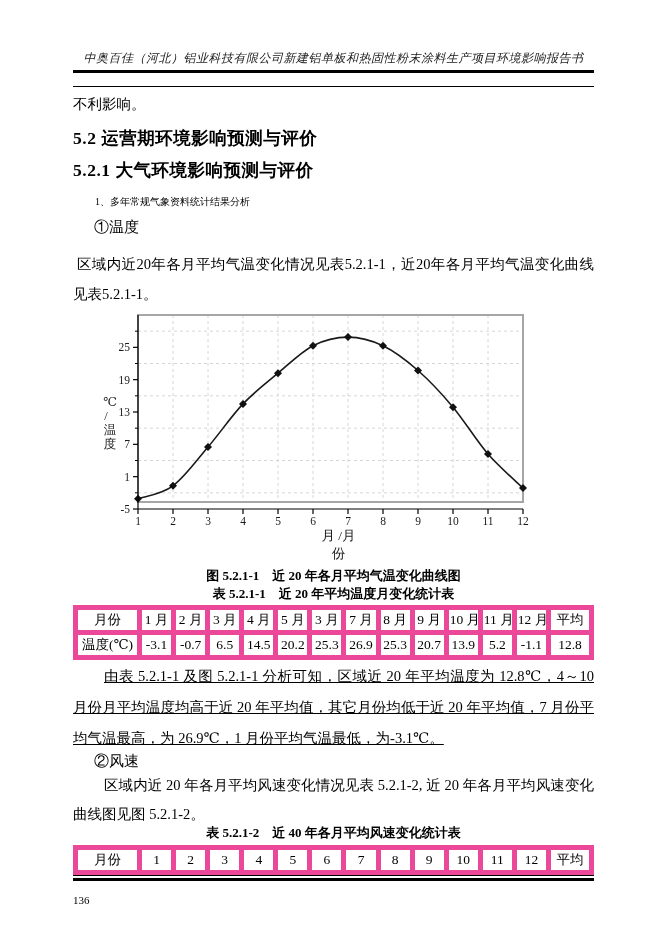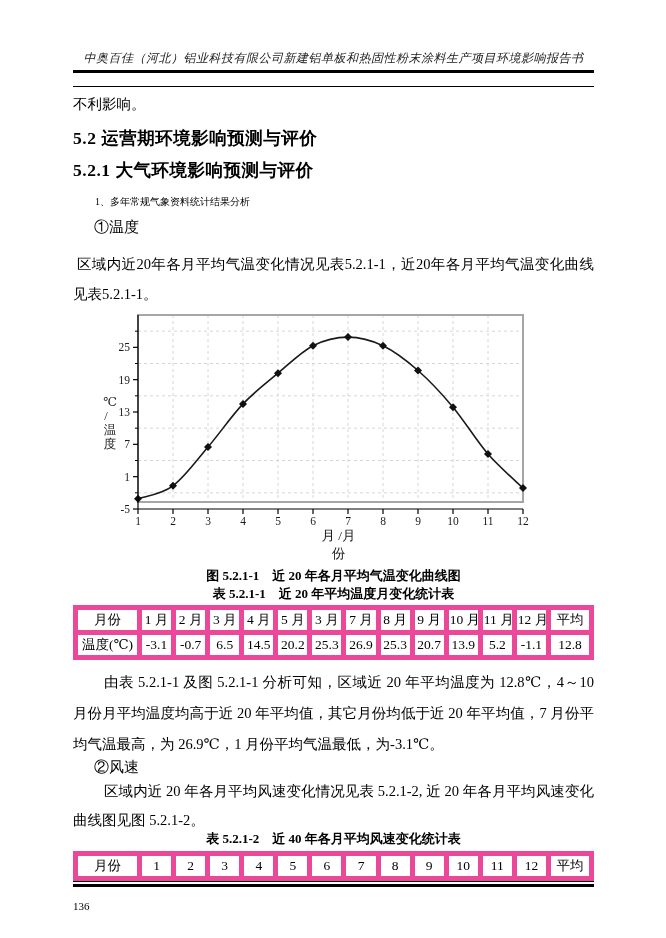--- a/index.html
+++ b/index.html
@@ -15,21 +15,21 @@
 
   .h-major { margin-top:12px; font-size:17.5px; font-weight:bold; letter-spacing:.5px; }
   .h-minor { margin-top:8px; font-size:17.5px; font-weight:bold; letter-spacing:.5px; }
 
   .list-line { margin-top:13px; font-size:10px; padding-left:22px; }
   .sub-line  { margin-top:9px;  font-size:15px; padding-left:21px; }
 
   .para { font-size:14.5px; line-height:30px; text-align:justify; }
   .para.indent-small { margin-top:12px; text-indent:4px; }
   .para.indent-2em  { text-indent:31px; }
-  .para.mt { margin-top:7px; line-height:31px; }
+  .para.mt { margin-top:1px; line-height:31px;text-decoration:underline; }
   .para.wind { line-height:29px; }
 
   .chart-wrap { margin:0 0 0 23px; }
 
   .caption { font-size:13px; font-weight:bold; text-align:center; line-height:18px; }
   .caption.fig { margin-top:1px; }
   .caption.tb2 { margin-top:-5px; }
 
   table.data-table { width:100%; border-collapse:collapse; border:2px solid #000; table-layout:fixed; }
   table.data-table td { border:5px solid #ec4899; text-align:center; font-size:13.5px; height:25px; padding:0 1px;

